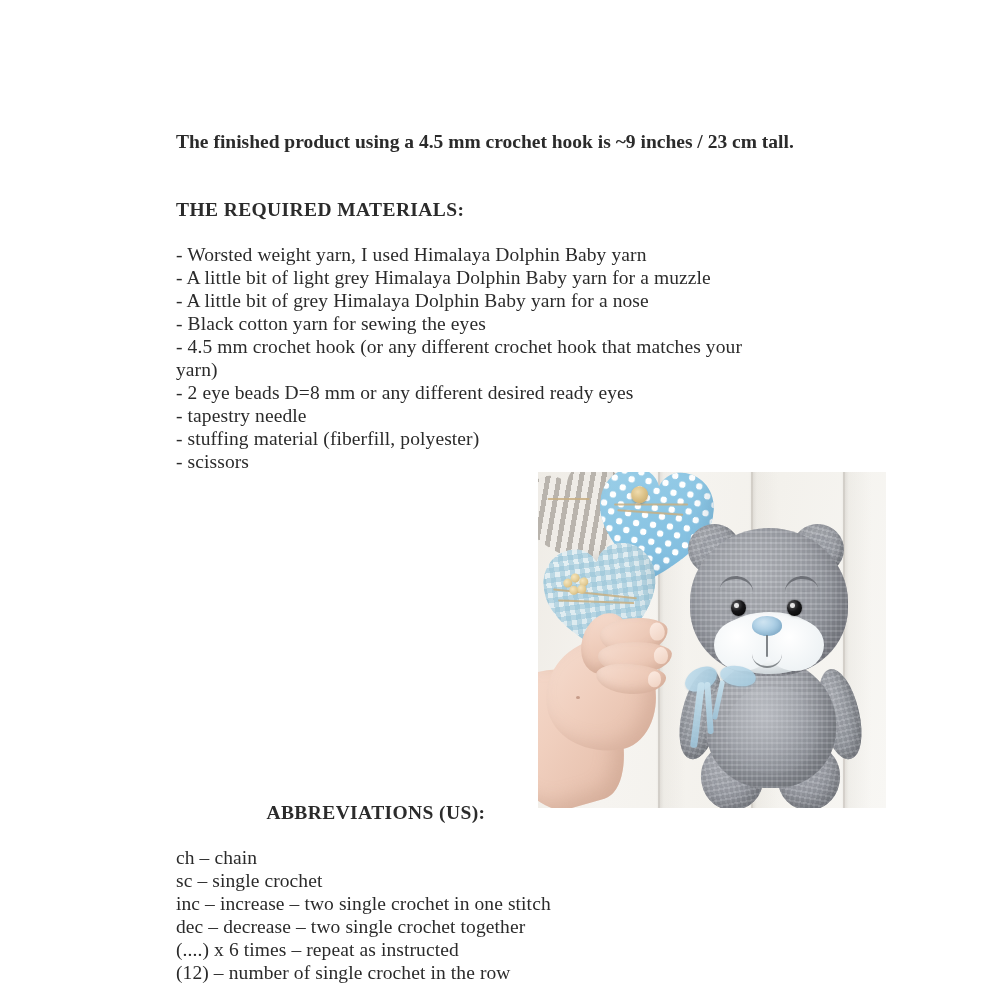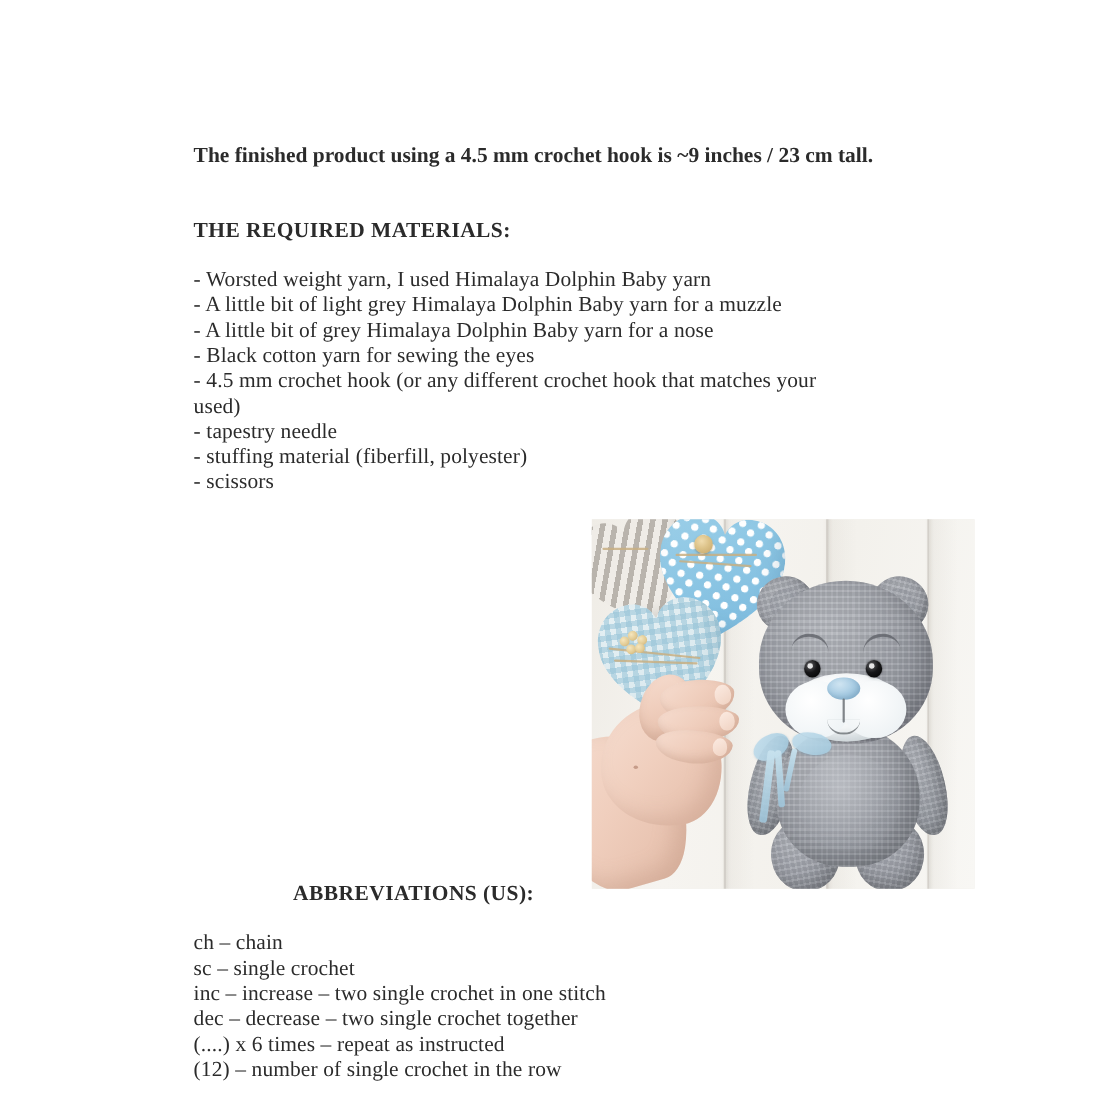--- a/index.html
+++ b/index.html
@@ -333,21 +333,22 @@
   <div class="blk bold" id="size-block">The finished product using a 4.5 mm crochet hook is ~9 inches / 23 cm tall.</div>
 
   <div class="blk heading" id="materials-head">THE REQUIRED MATERIALS:</div>
 
   <div class="blk para" id="materials-list">
     <div class="line">- Worsted weight yarn, I used Himalaya Dolphin Baby yarn</div>
     <div class="line">- A little bit of light grey Himalaya Dolphin Baby yarn for a muzzle</div>
     <div class="line">- A little bit of grey Himalaya Dolphin Baby yarn for a nose</div>
     <div class="line">- Black cotton yarn for sewing the eyes</div>
     <div class="line">- 4.5 mm crochet hook (or any different crochet hook that matches your</div>
-    <div class="line">used)</div>
+    <div class="line">yarn)</div>
+    <div class="line">- 2 eye beads D=8 mm or any different desired ready eyes</div>
     <div class="line">- tapestry needle</div>
     <div class="line">- stuffing material (fiberfill, polyester)</div>
     <div class="line">- scissors</div>
   </div>
 
   <div class="photo">
 
     <div class="wall"></div>
     <div class="plankshade s1"></div>
     <div class="plankshade s2"></div>

